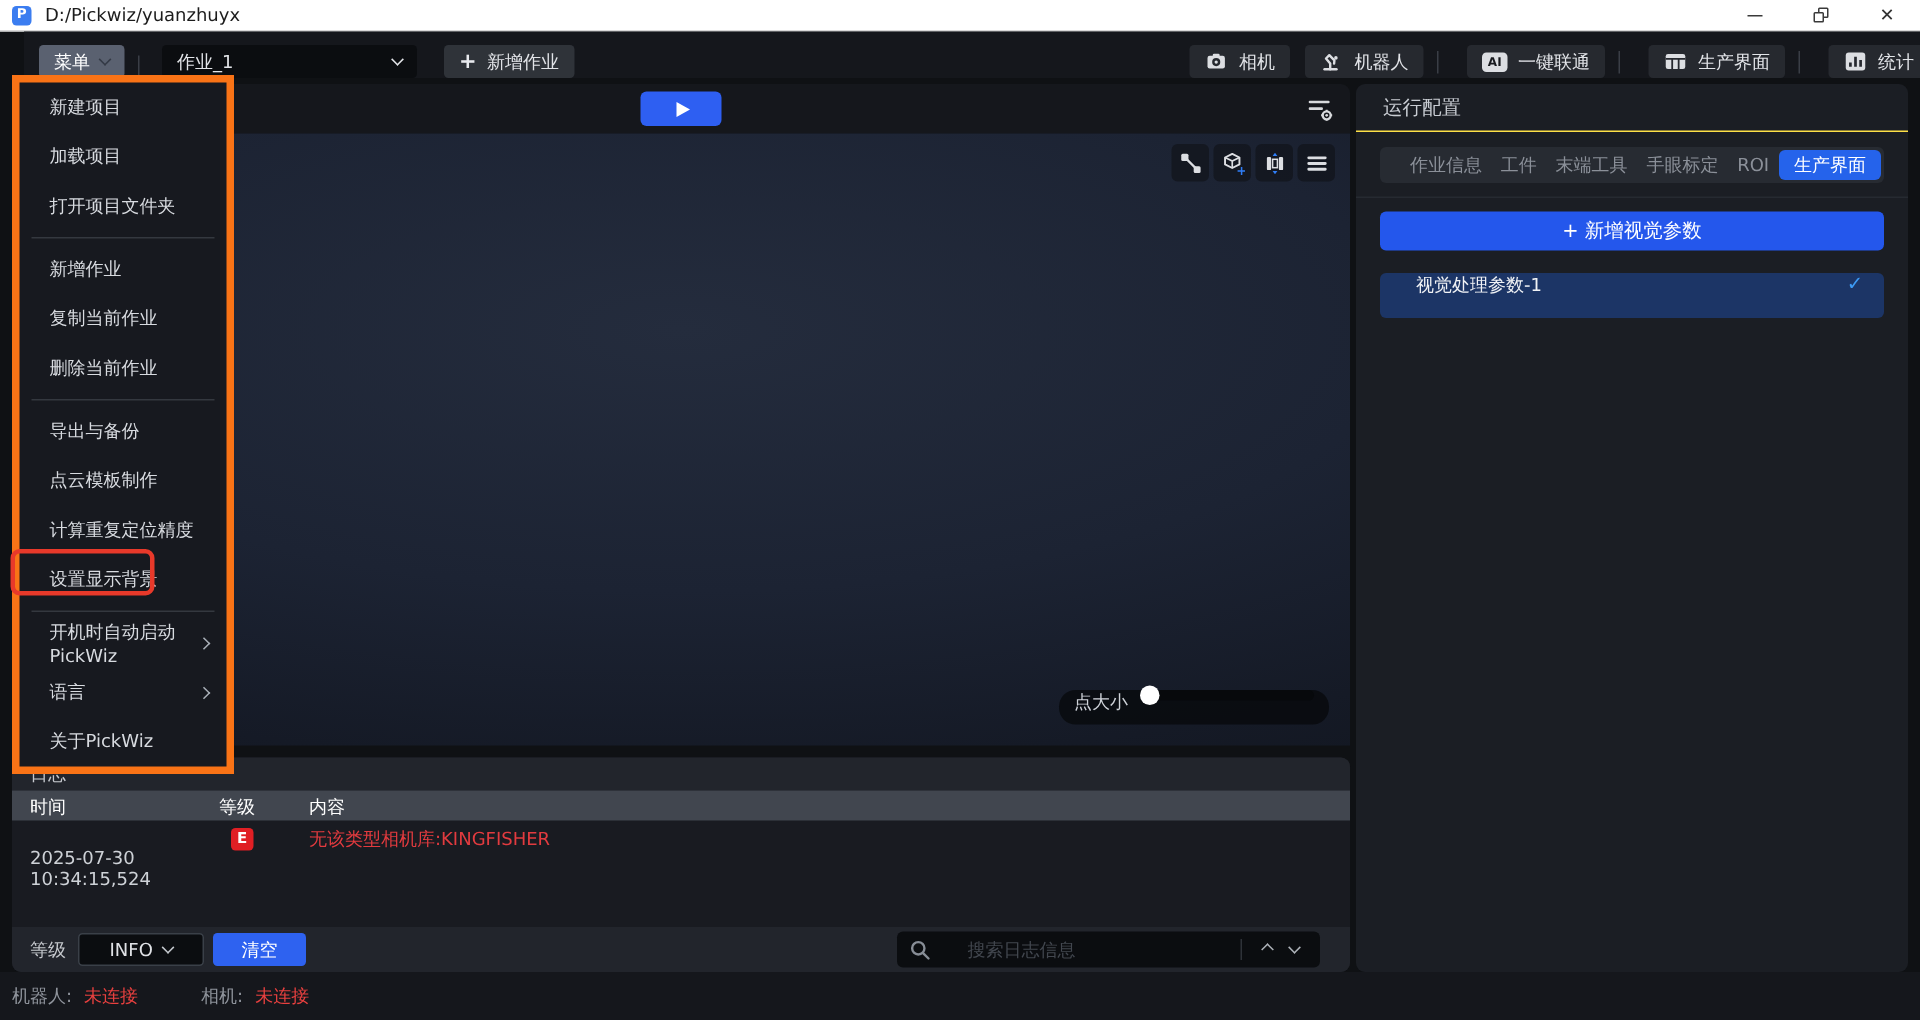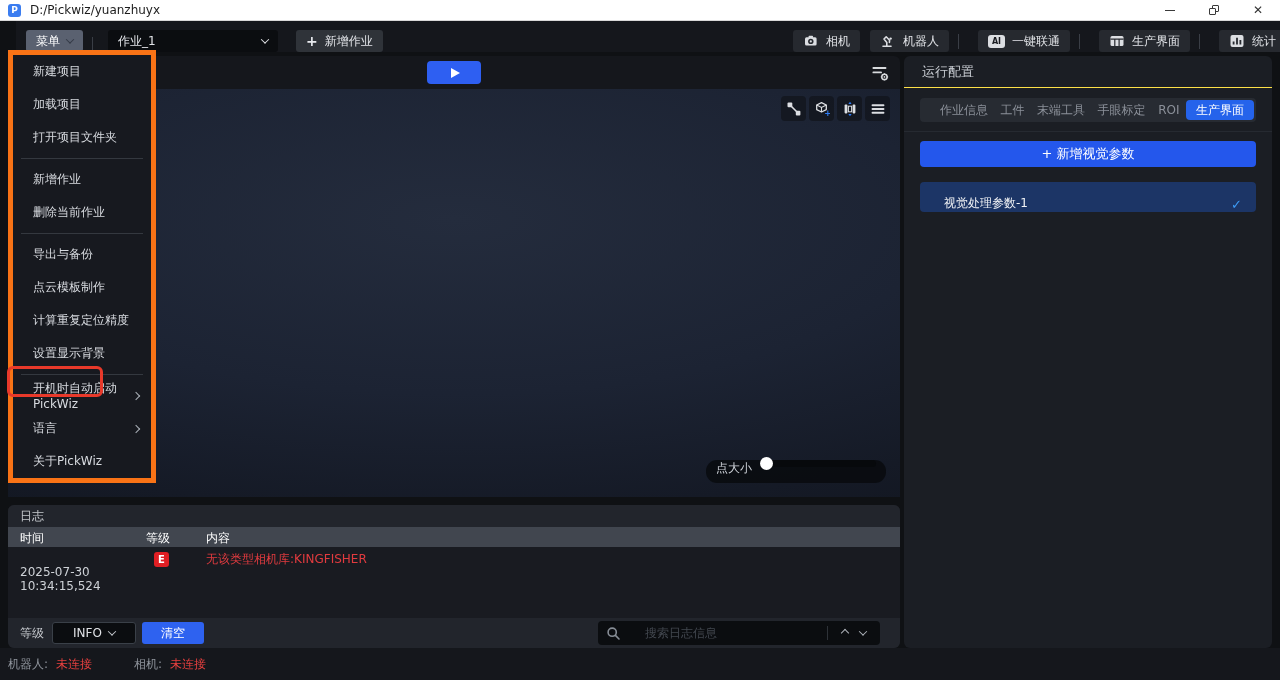--- a/index.html
+++ b/index.html
@@ -80,21 +80,21 @@
   .nav-chev { width:18px; height:18px; display:flex; align-items:center; justify-content:center; color:#aeb3ba; }
 
   
   .right-panel { position:absolute; left:904px; top:56px; width:368px; height:592px; background:#1b1e24; border-radius:6px; }
   .rp-title { height:32px; display:flex; align-items:center; padding-left:18px; font-size:13px; color:#c9cdd3; border-bottom:1px solid #fde047; }
   .rp-tabs-wrap { padding:10px 16px 9px 16px; border-bottom:1px solid #262a31; }
   .rp-tabs { height:24px; background:#272b32; border-radius:4px; display:flex; align-items:center; justify-content:space-between; padding:0 2px 0 14px; }
   .rp-tab { font-size:12px; color:#8b9099; padding:0 6px; white-space:nowrap; }
   .rp-tab.selected { background:#2563eb; color:#fff; border-radius:4px; height:20px; display:flex; align-items:center; padding:0 10px; }
   .rp-add-btn { margin:9px 16px 0 16px; height:26px; background:#2457ec; border-radius:4px; display:flex; align-items:center; justify-content:center; color:#fff; font-size:13px; }
-  .rp-item { margin:15px 16px 0 16px; height:30px; background:#1c3566; border-radius:4px; display:flex; align-items:flex-end; padding:0 14px 0 24px; color:#f0f2f5; font-size:12px; }
+  .rp-item { margin:15px 16px 0 16px; height:30px; background:#1c3566; border-radius:4px; display:flex; align-items:flex-start; padding:0 14px 0 24px; color:#f0f2f5; font-size:12px; }
   .rp-check { margin-left:auto; color:#3d9bf5; font-size:13px; font-weight:bold; }
 
   
   .statusbar { position:absolute; left:0; top:648px; width:1280px; height:32px; background:#15171c; display:flex; align-items:center; padding-left:8px; font-size:12px; }
   .st-label { color:#8f949c; }
   .st-val { color:#e8403f; margin-left:8px; }
   .st-gap { width:42px; }
 
   svg { display:block; }
 </style>
@@ -287,20 +287,21 @@
       <span class="rp-check">✓</span>
     </div>
   </div>
 
   <div class="menu-panel">
     <div class="menu-item">新建项目</div>
     <div class="menu-item">加载项目</div>
     <div class="menu-item">打开项目文件夹</div>
     <div class="menu-sep"></div>
     <div class="menu-item">新增作业</div>
+    <div class="menu-item">复制当前作业</div>
     <div class="menu-item">删除当前作业</div>
     <div class="menu-sep"></div>
     <div class="menu-item">导出与备份</div>
     <div class="menu-item">点云模板制作</div>
     <div class="menu-item">计算重复定位精度</div>
     <div class="menu-item">设置显示背景</div>
     <div class="menu-sep"></div>
     <div class="menu-item">
         <span>开机时自动启动PickWiz</span>
         <span class="chev right"></span>

